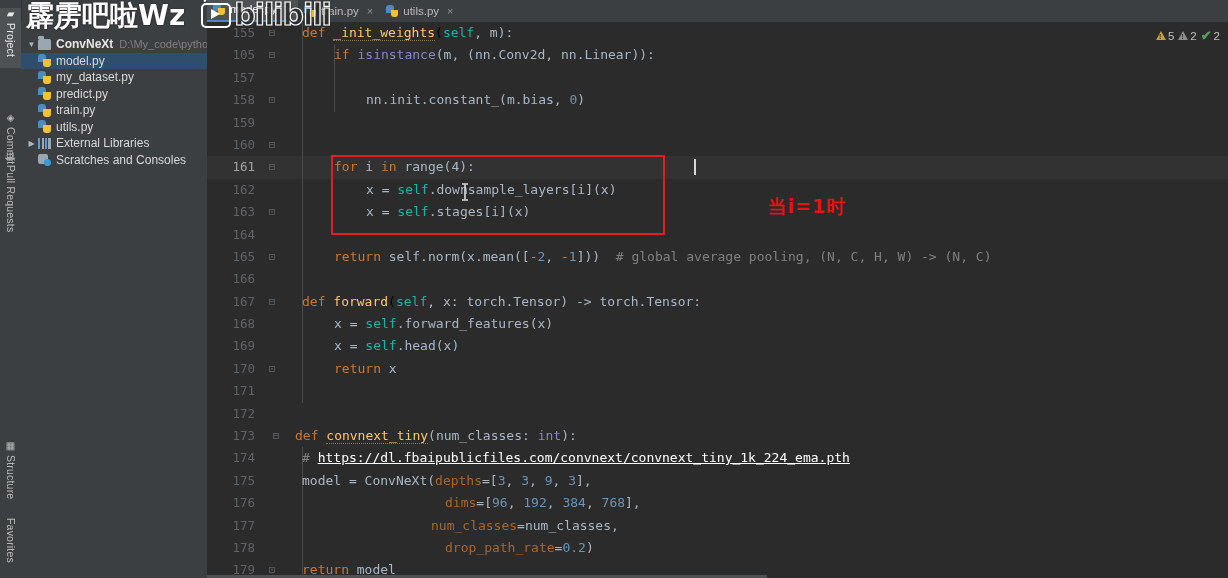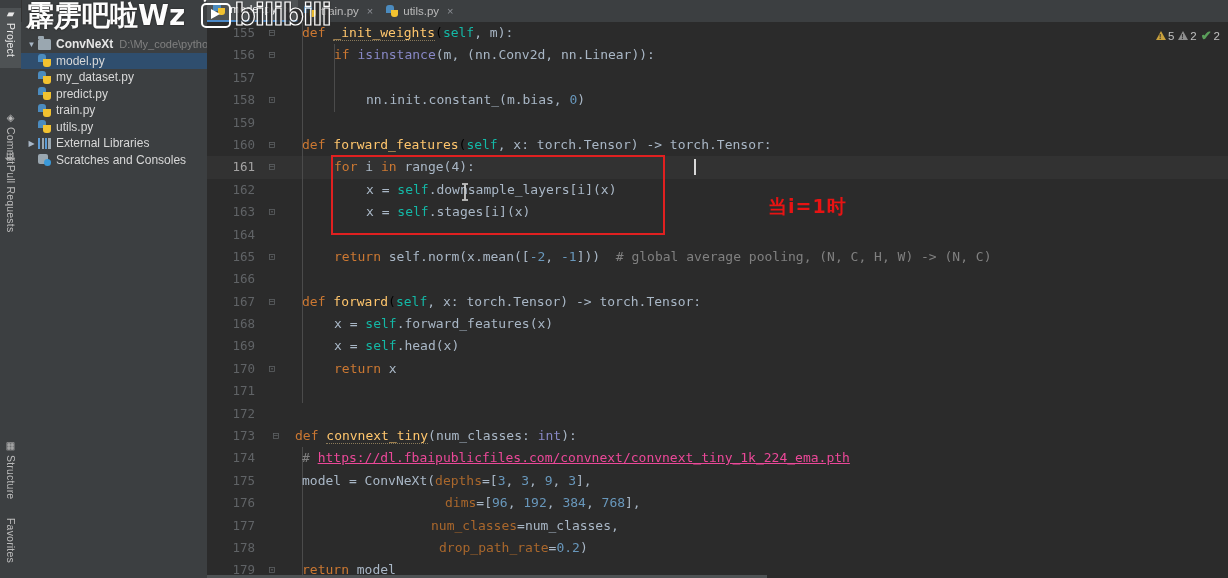--- a/index.html
+++ b/index.html
@@ -84,21 +84,21 @@
   .txt{position:absolute;left:95px;top:0;}
   .guide{position:absolute;left:95px;top:0;width:1px;height:22.4px;background:#4b4b4b;}
   .guide2{position:absolute;left:127px;top:0;width:1px;height:22.4px;background:#4b4b4b;}
 
   
   .kw{color:#cc7832;}
   .fn{color:#ffc66d;}
   .slf{color:#14b8a6;}
   .num{color:#6897bb;}
   .cmt{color:#808080;}
-  .url{color:#ec4899;text-decoration:underline;}
+  .url{color:#ffffff;text-decoration:underline;}
   .param{color:#a9672c;}
   .typ{color:#8888c6;}
   .id{color:#a9b7c6;}
   .errwave{border-bottom:1px dotted #8a7a5a;}
 
   
   .redbox{position:absolute;left:331px;top:155px;width:334px;height:80px;
           border:2px solid #e02020;box-sizing:border-box;pointer-events:none;z-index:5;}
   .cn-note{position:absolute;left:768px;top:194px;color:#e81313;font-size:19px;
            font-family:"DejaVu Sans",sans-serif;font-weight:bold;z-index:5;letter-spacing:1px;}
@@ -243,29 +243,29 @@
         <span class="chk">✔</span>
         <span>2</span>
       </span>
     </div>
 
     <div class="code">
       <div class="lines">
 
         <div class="ln"><span class="gut">155</span><span class="fold">⊟</span><span class="guide"></span><span class="txt"><span class="kw">def</span> <span class="fn errwave">_init_weights</span>(<span class="slf">self</span><span class="id">, m):</span></span></div>
 
-        <div class="ln"><span class="gut">156</span><span class="fold">⊟</span><span class="guide"></span><span class="guide2"></span><span class="txt" style="left:127px;"><span class="kw">if</span> <span class="typ">isinstance</span><span class="id">(m, (nn.Conv2d, nn.Linear)):</span></span></div>
+        <div class="ln"><span class="gut">105</span><span class="fold">⊟</span><span class="guide"></span><span class="guide2"></span><span class="txt" style="left:127px;"><span class="kw">if</span> <span class="typ">isinstance</span><span class="id">(m, (nn.Conv2d, nn.Linear)):</span></span></div>
 
         <div class="ln"><span class="gut">157</span><span class="guide"></span><span class="guide2"></span></div>
 
         <div class="ln"><span class="gut">158</span><span class="fold">⊡</span><span class="guide"></span><span class="guide2"></span><span class="txt" style="left:159px;"><span class="id">nn.init.constant_(m.bias, </span><span class="num">0</span><span class="id">)</span></span></div>
 
         <div class="ln"><span class="gut">159</span><span class="guide"></span></div>
 
-        <div class="ln"><span class="gut">160</span><span class="fold">⊟</span><span class="guide"></span><span class="txt"><span class="kw">def</span> <span class="fn">forward_features</span>(<span class="slf">self</span><span class="id">, x: torch.Tensor) -&gt; torch.Tensor:</span></span></div>
+        <div class="ln"><span class="gut">160</span><span class="fold">⊟</span><span class="guide"></span></div>
 
         <div class="ln cur"><span class="gut">161</span><span class="fold">⊟</span><span class="guide"></span><span class="txt" style="left:127px;"><span class="kw">for</span><span class="id"> i </span><span class="kw">in</span><span class="id"> range(4):</span></span></div>
 
         <div class="ln"><span class="gut">162</span><span class="guide"></span><span class="txt" style="left:159px;"><span class="id">x = </span><span class="slf">self</span><span class="id">.downsample_layers[i](x)</span></span></div>
 
         <div class="ln"><span class="gut">163</span><span class="fold">⊡</span><span class="guide"></span><span class="txt" style="left:159px;"><span class="id">x = </span><span class="slf">self</span><span class="id">.stages[i](x)</span></span></div>
 
         <div class="ln"><span class="gut">164</span><span class="guide"></span></div>
 
         <div class="ln"><span class="gut">165</span><span class="fold">⊡</span><span class="guide"></span><span class="txt" style="left:127px;"><span class="kw">return</span><span class="id"> self.norm(x.mean([</span><span class="num">-2</span><span class="id">, </span><span class="num">-1</span><span class="id">]))  </span><span class="cmt"># global average pooling, (N, C, H, W) -&gt; (N, C)</span></span></div>
@@ -287,21 +287,21 @@
         <div class="ln"><span class="gut">173</span><span class="fold" style="left:62px;">⊟</span><span class="txt" style="left:88px;"><span class="kw">def</span> <span class="fn errwave">convnext_tiny</span><span class="id">(num_classes: </span><span class="typ">int</span><span class="id">):</span></span></div>
 
         <div class="ln"><span class="gut">174</span><span class="guide"></span><span class="txt"><span class="cmt"># </span><span class="url">https://dl.fbaipublicfiles.com/convnext/convnext_tiny_1k_224_ema.pth</span></span></div>
 
         <div class="ln"><span class="gut">175</span><span class="guide"></span><span class="txt"><span class="id">model = ConvNeXt(</span><span class="param">depths</span><span class="id">=</span><span class="id">[</span><span class="num">3</span><span class="id">, </span><span class="num">3</span><span class="id">, </span><span class="num">9</span><span class="id">, </span><span class="num">3</span><span class="id">],</span></span></div>
 
         <div class="ln"><span class="gut">176</span><span class="guide"></span><span class="txt" style="left:238px;"><span class="param">dims</span><span class="id">=</span><span class="id">[</span><span class="num">96</span><span class="id">, </span><span class="num">192</span><span class="id">, </span><span class="num">384</span><span class="id">, </span><span class="num">768</span><span class="id">],</span></span></div>
 
         <div class="ln"><span class="gut">177</span><span class="guide"></span><span class="txt" style="left:224px;"><span class="param">num_classes</span><span class="id">=</span><span class="id">num_classes</span><span class="id">,</span></span></div>
 
-        <div class="ln"><span class="gut">178</span><span class="guide"></span><span class="txt" style="left:232px;"><span class="param">drop_path_rate</span><span class="id">=</span><span class="num">0.2</span><span class="id">)</span></span></div>
+        <div class="ln"><span class="gut">178</span><span class="guide"></span><span class="txt" style="left:238px;"><span class="param">drop_path_rate</span><span class="id">=</span><span class="num">0.2</span><span class="id">)</span></span></div>
 
         <div class="ln"><span class="gut">179</span><span class="fold">⊡</span><span class="guide"></span><span class="txt"><span class="kw">return</span><span class="id"> model</span></span></div>
 
       </div>
     </div>
 
     <div class="caret"></div>
   </div>
 
   <div class="redbox"></div>

